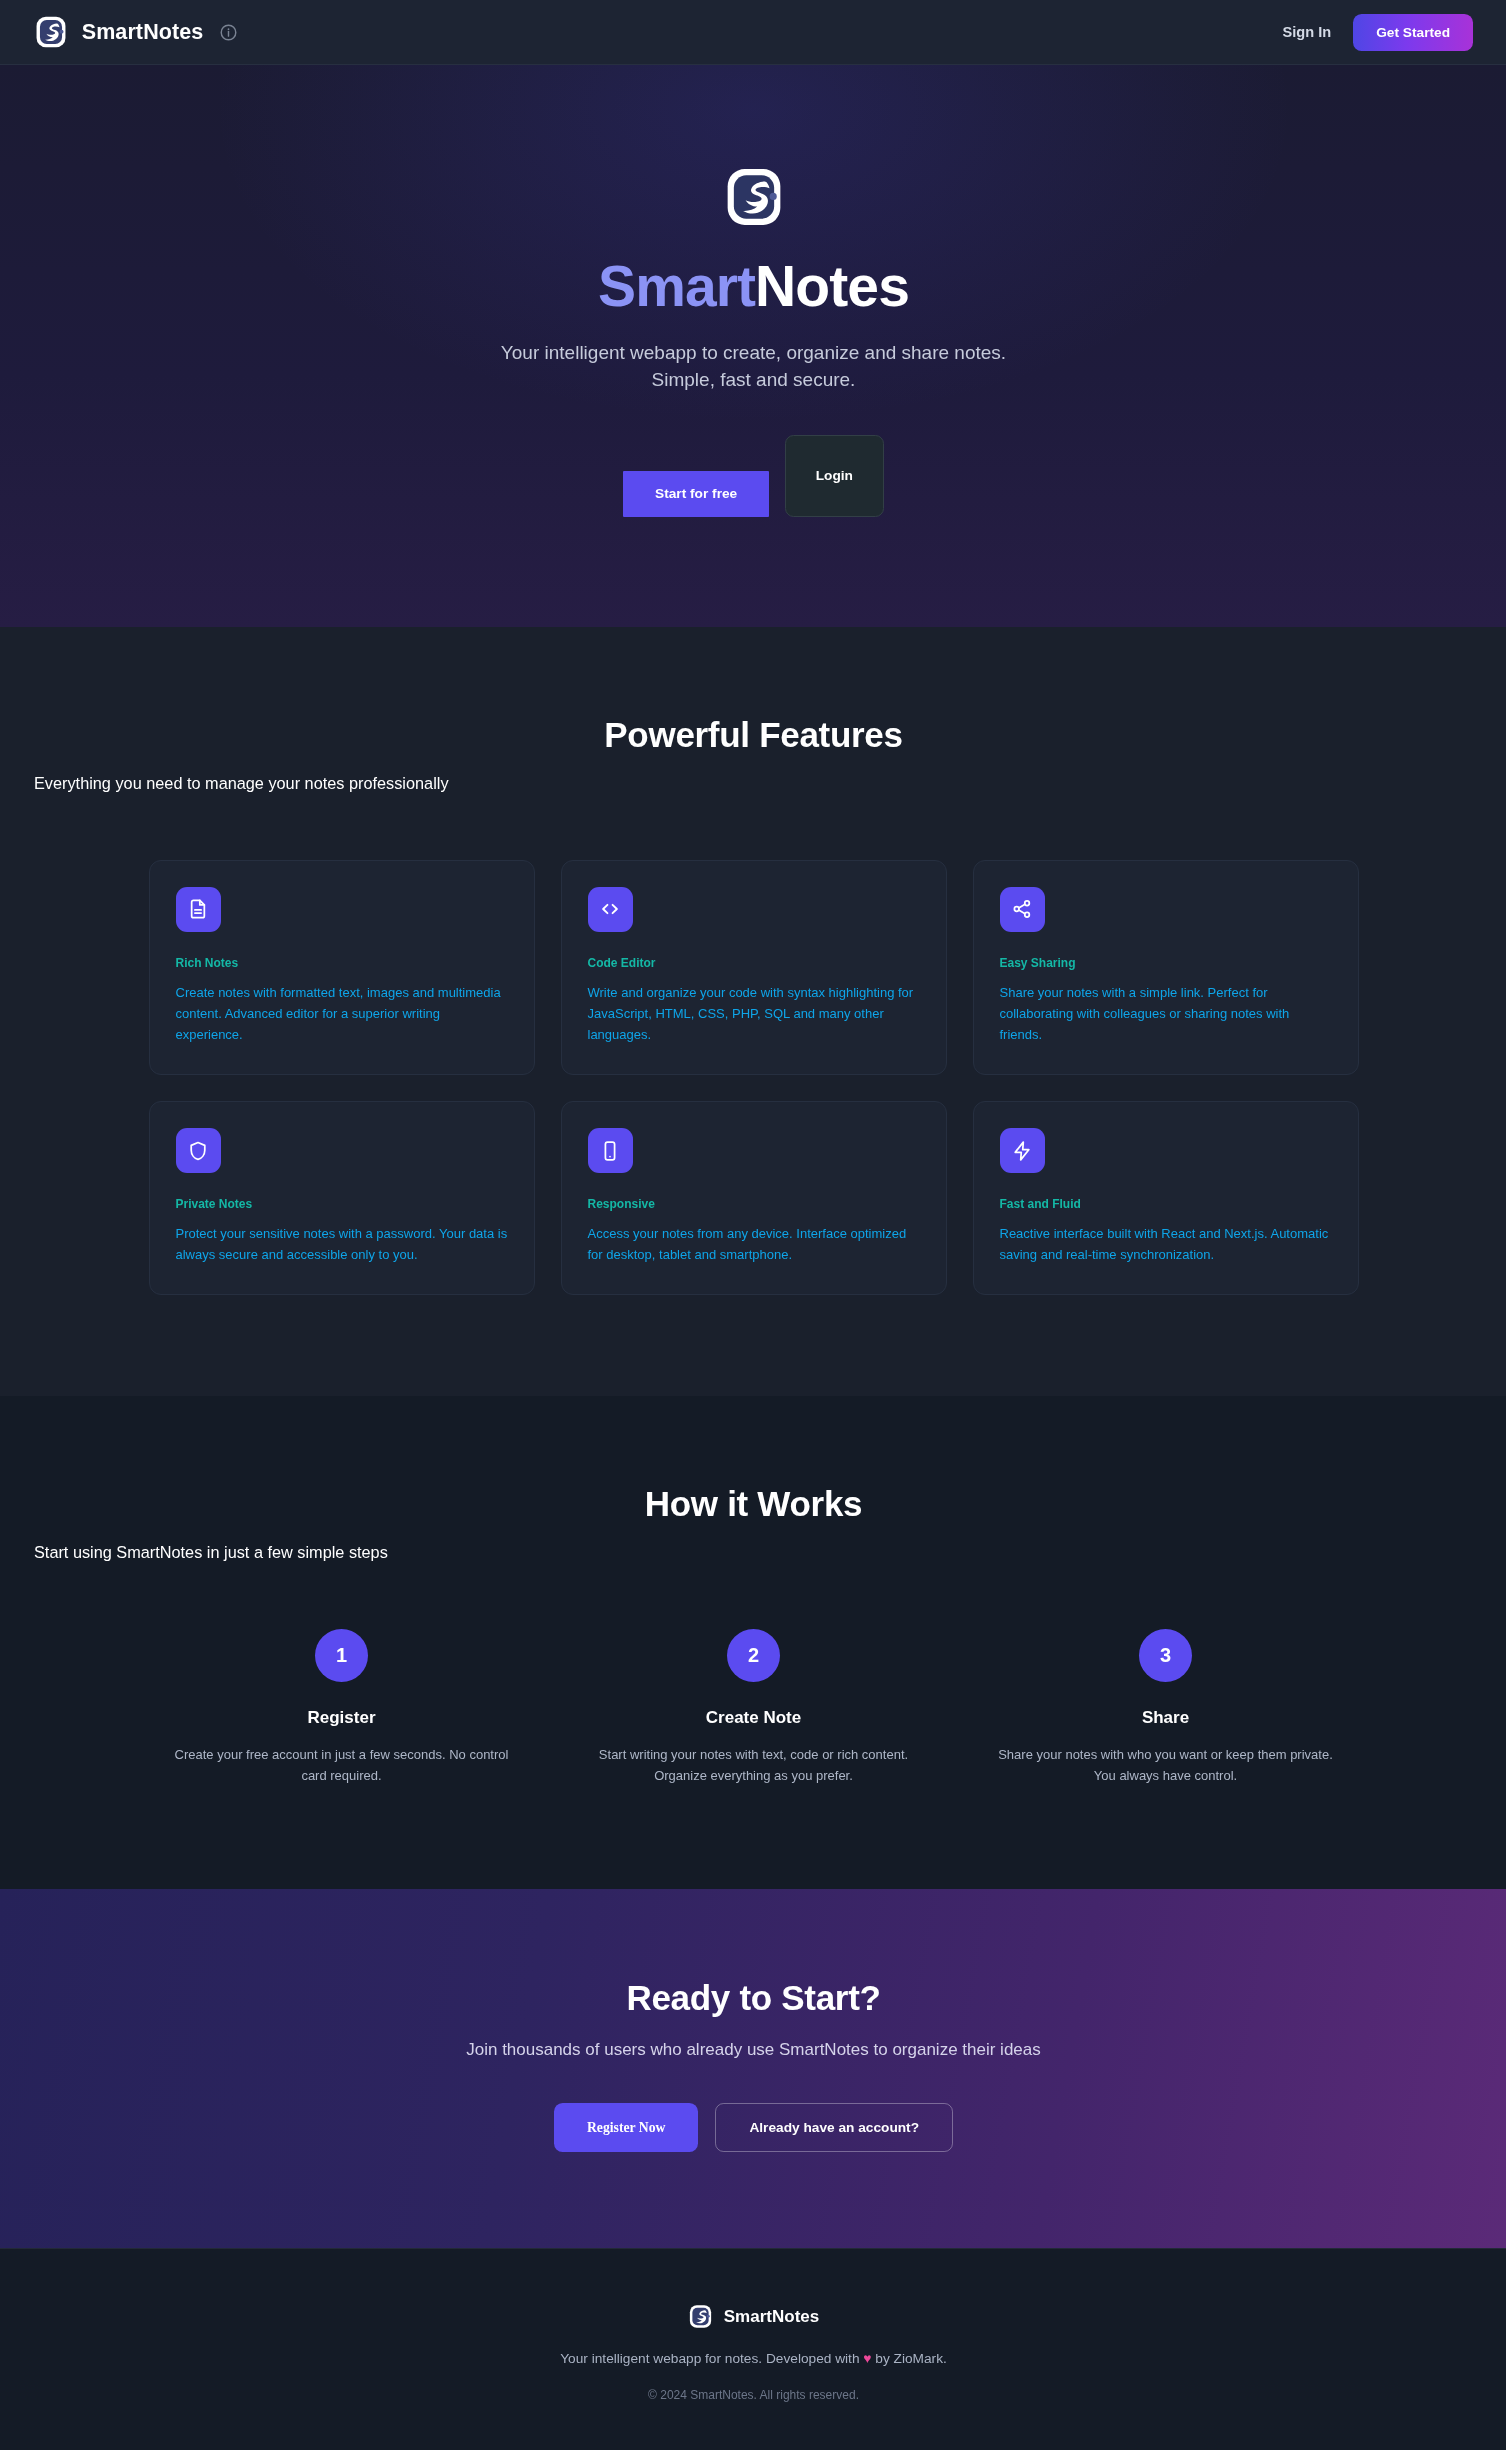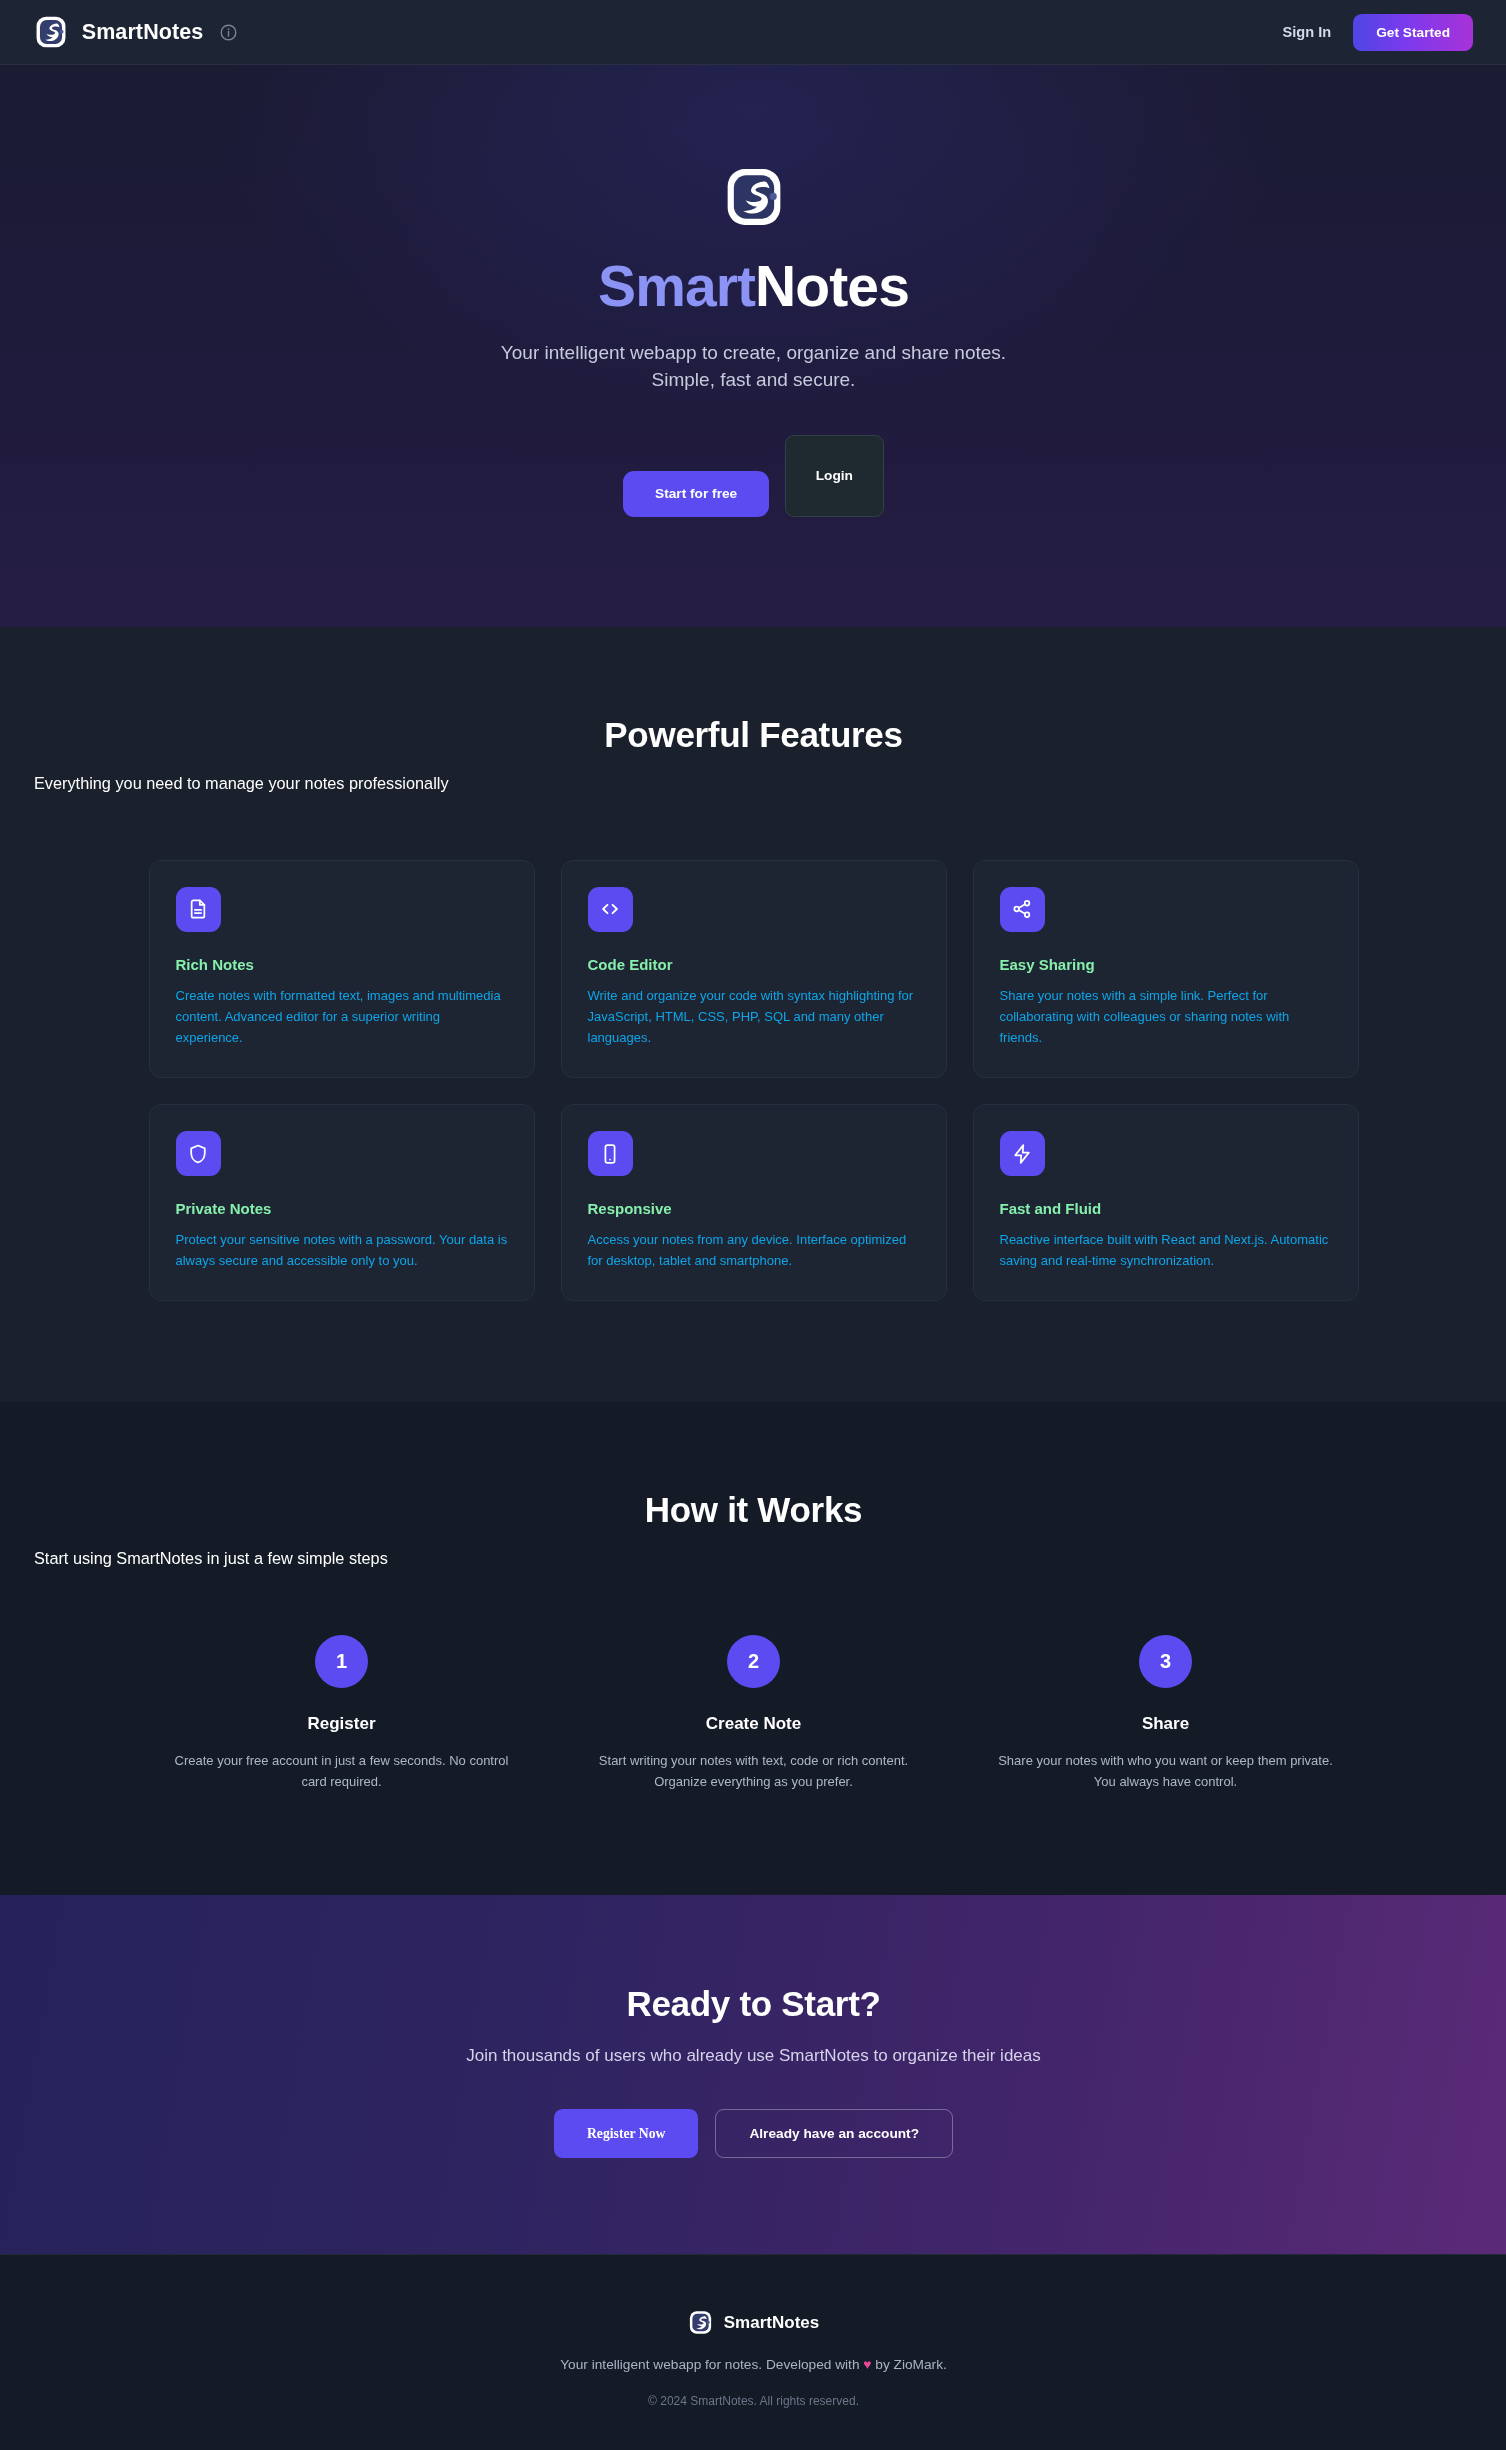--- a/index.html
+++ b/index.html
@@ -57,21 +57,21 @@
   }
   .hero-title .accent { color:#8b93f5; }
   .hero-title .plain { color:#ffffff; }
   .hero-sub {
     font-size:19px; color:#c6cbdb; line-height:1.45;
     max-width:532px; margin:0 auto 41px;
   }
   .hero-actions { display:flex; justify-content:center; gap:15.5px; }
   .btn-primary {
     background:#5b4bf0; color:#fff; font-weight:bold; font-size:13.7px;
-    border:none; border-radius:11px; padding:15.5px 32px; cursor:pointer;
+    border:none; border-radius:1px; padding:15.5px 32px; cursor:pointer;
     font-family:"Liberation Sans", sans-serif;
     margin-top:36px;
   }
   .btn-ghost {
     background:#1f2a30; color:#fff; font-weight:bold; font-size:13.7px;
     border:0.9px solid #323f46; border-radius:8.6px; padding:17px 30px; cursor:pointer;
     font-family:"Liberation Sans", sans-serif;
   }
 
   
@@ -91,21 +91,21 @@
     background:#1d2432; border:0.9px solid #262f40;
     border-radius:12px; padding:26px 26px 29px;
   }
   .card-icon {
     width:45px; height:45px; border-radius:11px;
     background:#5b4bf0;
     display:flex; align-items:center; justify-content:center;
     margin-bottom:24px;
   }
   .card-icon svg { width:22px; height:22px; display:block; }
-  .card-title { font-size:15px; font-weight:bold; color:#86efac; margin-bottom:12px; }
+  .card-title { font-size:12px; font-weight:bold; color:#14b8a6; margin-bottom:12px; }
   .card-desc { font-size:13px; color:#0ea5e9; line-height:1.62; }
 
   
   .steps {
     display:grid; grid-template-columns:repeat(3,1fr);
     gap:26px; max-width:1210px; margin:0 auto;
   }
   .step { text-align:center; padding:0 19px; }
   .step-badge {
     width:53px; height:53px; border-radius:50%;

